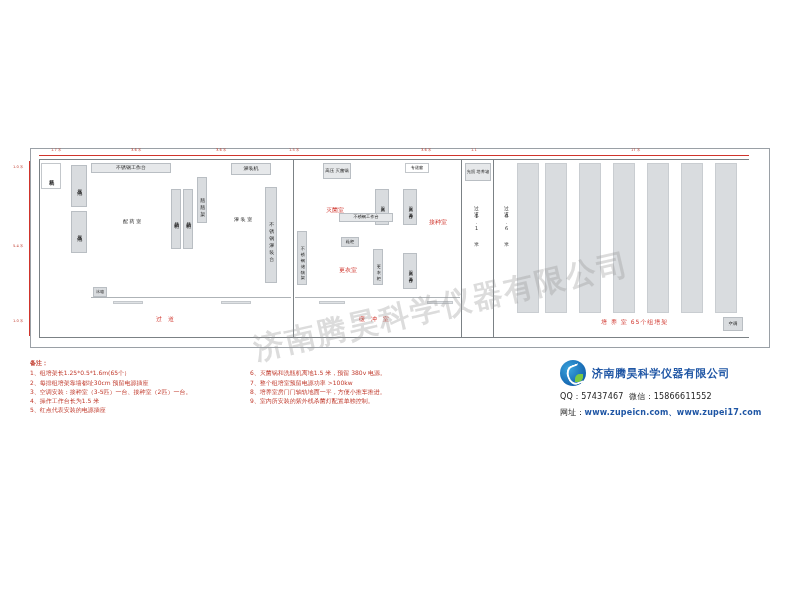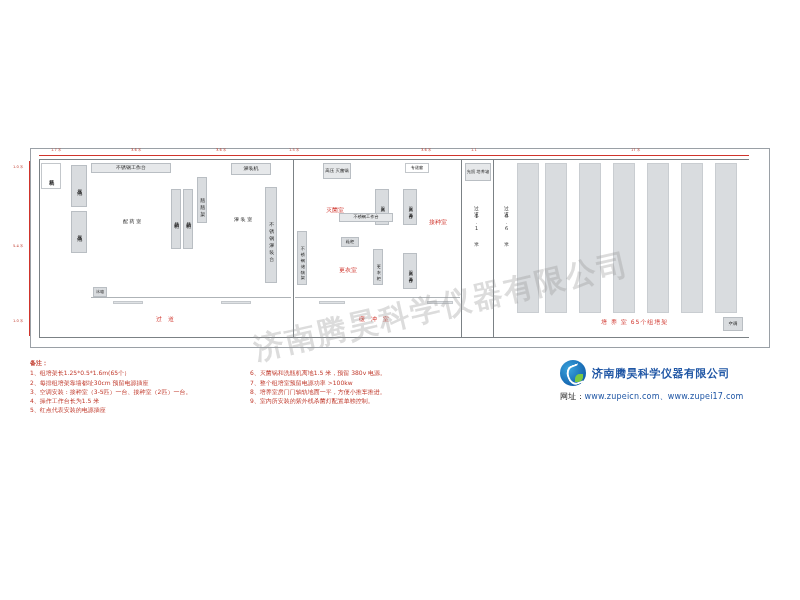--- a/index.html
+++ b/index.html
@@ -154,21 +154,21 @@
     font-weight: bold;
     color: #1f56a5;
     letter-spacing: 0.5px;
   }
   .company-line {
     font-size: 8px;
     color: #222;
     margin-top: 5px;
     letter-spacing: 0.2px;
   }
-  .company-line .link { color: #1f56a5; }
+  .company-line .link { color: #1f56a5; font-weight: bold; }
 
   
   .watermark {
     position: absolute;
     left: 250px;
     top: 330px;
     font-size: 30px;
     font-weight: bold;
     color: rgba(150,150,150,0.33);
     transform: rotate(-13deg);
@@ -334,17 +334,20 @@
   <div class="watermark">济南腾昊科学仪器有限公司</div>
 
   <div class="company">
     <div class="company-head">
       <div class="logo">
           <span class="logo-leaf"></span>
         </div>
       <div class="company-name">济南腾昊科学仪器有限公司</div>
     </div>
     <div class="company-line">
+      <span>QQ：</span><span>57437467</span>&nbsp;&nbsp;<span>微信：</span><span>15866611552</span>
+    </div>
+    <div class="company-line">
       <span>网址：</span><span class="link">www.zupeicn.com、www.zupei17.com</span>
     </div>
   </div>
 
 </div>
 
 </body></html>

